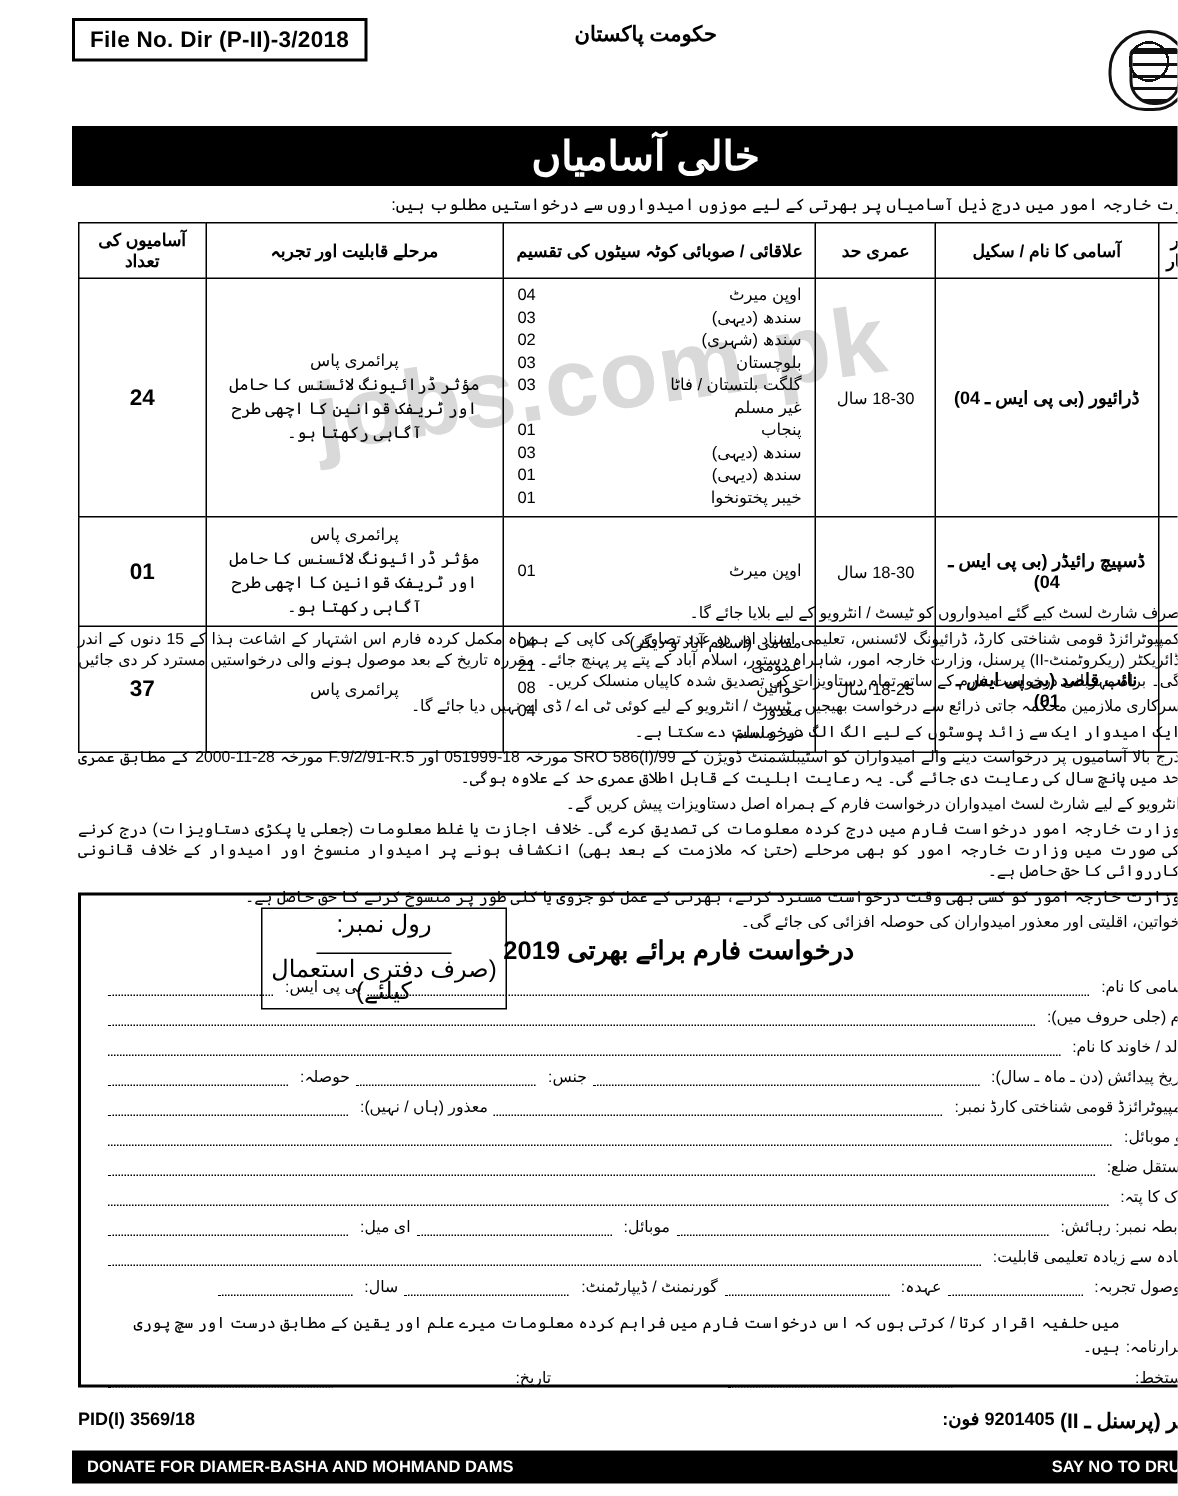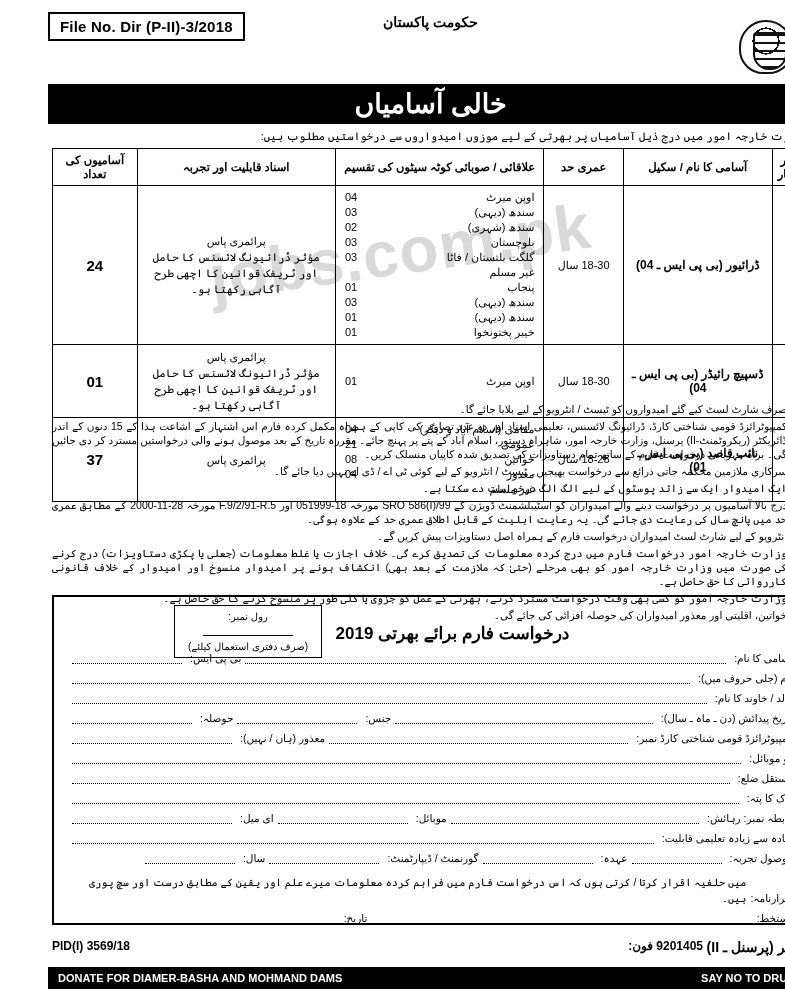--- a/index.html
+++ b/index.html
@@ -161,24 +161,24 @@
   .form-title {
     text-align: center;
     font-size: 17px;
     font-weight: bold;
     margin-top: 26px;
     padding-left: 44px;
   }
   .roll-box {
     position: absolute;
     top: 8px; left: 120px;
-    width: 148px;
+    width: 164px;
     border: 1px solid #000;
     text-align: center;
-    font-size: 10px;
+    font-size: 16px;
     padding: 3px 4px;
     line-height: 15px;
   }
   .roll-box .rule {
     display: block;
     width: 90px;
     margin: 2px auto 3px;
     border-bottom: 1px solid #000;
     height: 10px;
   }
@@ -270,21 +270,21 @@
 
   <div class="intro">وزارت خارجہ امور میں درج ذیل آسامیاں پر بھرتی کے لیے موزوں امیدواروں سے درخواستیں مطلوب ہیں:</div>
 
   <table class="vac-table">
     <thead>
       <tr>
         <th class="col-sr">نمبر شمار</th>
         <th class="col-post">آسامی کا نام / سکیل</th>
         <th class="col-age">عمری حد</th>
         <th class="col-quota">علاقائی / صوبائی کوٹہ سیٹوں کی تقسیم</th>
-        <th class="col-qual">اسناد قابلیت اور تجربہ</th>
+        <th class="col-qual">مرحلے قابلیت اور تجربہ</th>
         <th class="col-num">آسامیوں کی تعداد</th>
       </tr>
     </thead>
     <tbody>
       <tr>
         <td>1</td>
         <td class="cell-post">ڈرائیور (بی پی ایس ـ 04)</td>
         <td>18-30 سال</td>
         <td>
           <div class="quota-rows">

